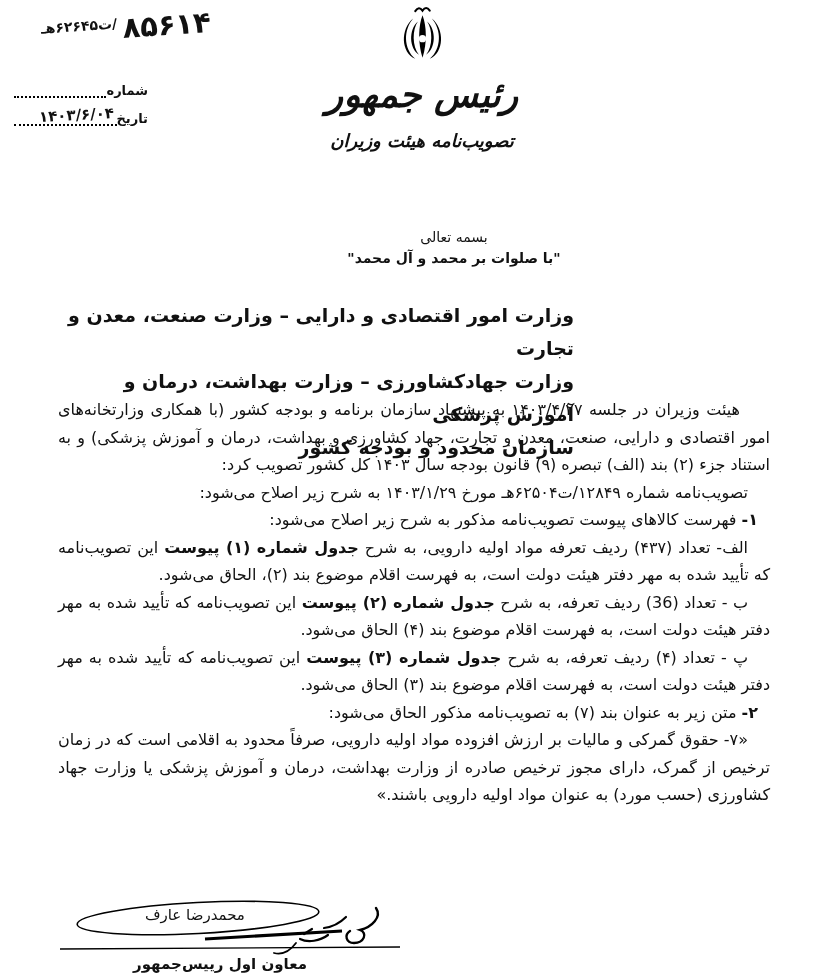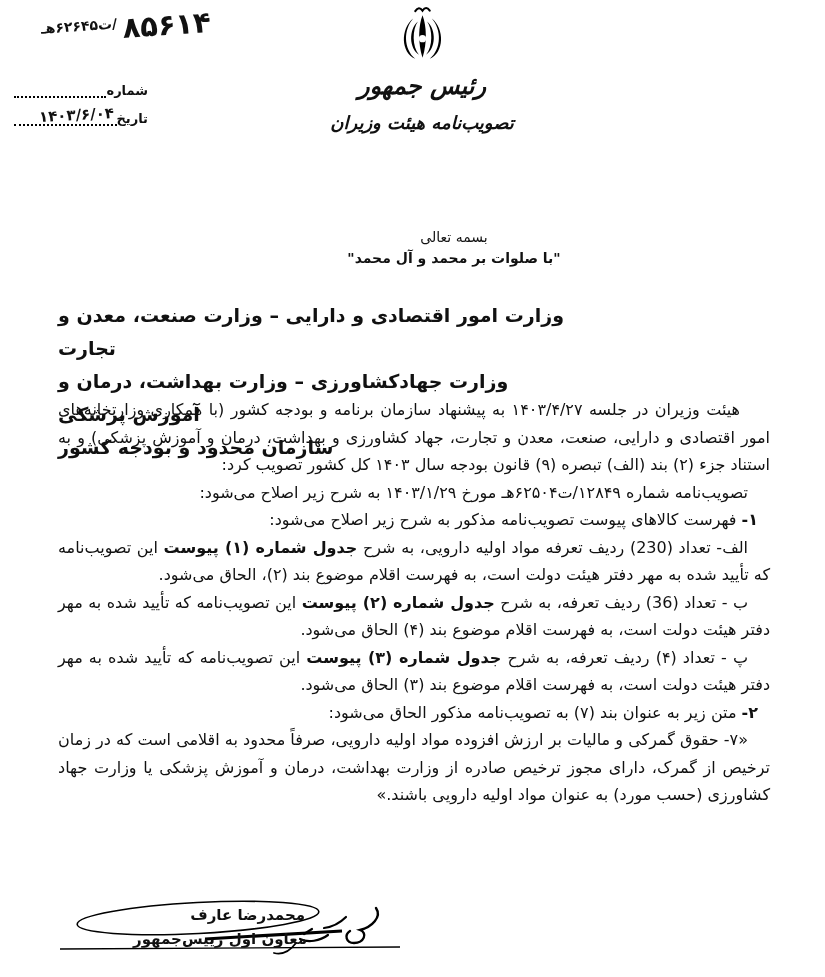--- a/index.html
+++ b/index.html
@@ -27,54 +27,54 @@
   .hw-date {
     position:absolute; right:2px; bottom:0px; white-space:nowrap;
     font-size:15px; font-weight:bold; transform:rotate(-3deg);
   }
 
   
   .letterhead { position:absolute; top:6px; left:282px; width:280px; text-align:center; }
   .emblem { height:58px; display:block; margin:0 auto 4px auto; }
   .calli { font-weight:bold; font-style:italic; }
   .republic { font-size:14px; margin-top:2px; }
-  .president { font-size:24px; margin-top:0; line-height:1.5; }
+  .president { font-size:36px; margin-top:0; line-height:1.5; }
   .doctype { font-size:18px; margin-top:8px; }
   .invocation-block { position:absolute; top:229px; left:334px; width:240px; text-align:center; }
   .invocation { font-size:14px; }
   .salawat { font-size:14px; font-weight:bold; margin-top:5px; }
 
   
   .addressees {
     position:absolute; top:299px; left:58px; width:516px;
-    text-align:left; font-weight:bold; font-size:19px; line-height:33px;
+    text-align:right; font-weight:bold; font-size:19px; line-height:33px;
   }
 
   
   .body-text {
     position:absolute; top:396px; right:55px; width:712px;
     font-size:16px; line-height:27.5px; text-align:justify;
   }
   .body-text p { margin:0; }
   .ind-lg { text-indent:30px; }
   .ind-md { text-indent:22px; }
   .ind-sm { text-indent:12px; }
   b { font-weight:bold; }
 
   
   .signature {
     position:absolute; top:893px; left:60px; width:345px; height:84px;
   }
   .sig-svg { position:absolute; top:0; left:0; }
   .sig-name {
-    position:absolute; top:13px; left:85px; width:160px; text-align:right;
-    font-size:15px; font-weight:bold; white-space:nowrap;
+    position:absolute; top:13px; left:85px; width:160px; text-align:left;
+    font-size:15px; font-weight:normal; white-space:nowrap;
   }
   .sig-title {
-    position:absolute; top:37px; left:70px; width:180px; text-align:center;
+    position:absolute; top:62px; left:70px; width:180px; text-align:center;
     font-size:15px; font-weight:bold; white-space:nowrap;
   }
 </style>
 </head>
 <body>
 
 <div class="page">
 
   <div class="stamp">
     <span class="num-main">۸۵۶۱۴</span>
@@ -116,21 +116,21 @@
   <div class="addressees">
     <div>وزارت امور اقتصادی و دارایی – وزارت صنعت، معدن و تجارت</div>
     <div>وزارت جهادکشاورزی – وزارت بهداشت، درمان و آموزش پزشکی</div>
     <div>سازمان محدود و بودجه کشور</div>
   </div>
 
   <div class="body-text">
     <p class="ind-lg"><span>هیئت وزیران در جلسه ۱۴۰۳/۴/۲۷ به پیشنهاد سازمان برنامه و بودجه کشور (با همکاری وزارتخانه‌های امور اقتصادی و دارایی، صنعت، معدن و تجارت، جهاد کشاورزی و بهداشت، درمان و آموزش پزشکی) و به استناد جزء (۲) بند (الف) تبصره (۹) قانون بودجه سال ۱۴۰۳ کل کشور تصویب کرد:</span></p>
     <p class="ind-md"><span>تصویب‌نامه شماره ۱۲۸۴۹/ت۶۲۵۰۴هـ مورخ ۱۴۰۳/۱/۲۹ به شرح زیر اصلاح می‌شود:</span></p>
     <p class="ind-sm"><b>۱-</b><span> فهرست کالاهای پیوست تصویب‌نامه مذکور به شرح زیر اصلاح می‌شود:</span></p>
-    <p class="ind-md"><span>الف- تعداد (230) ردیف تعرفه مواد اولیه دارویی، به شرح </span><b>جدول شماره (۱) پیوست</b><span> این تصویب‌نامه که تأیید شده به مهر دفتر هیئت دولت است، به فهرست اقلام موضوع بند (۲)، الحاق می‌شود.</span></p>
+    <p class="ind-md"><span>الف- تعداد (۴۳۷) ردیف تعرفه مواد اولیه دارویی، به شرح </span><b>جدول شماره (۱) پیوست</b><span> این تصویب‌نامه که تأیید شده به مهر دفتر هیئت دولت است، به فهرست اقلام موضوع بند (۲)، الحاق می‌شود.</span></p>
     <p class="ind-md"><span>ب - تعداد (36) ردیف تعرفه، به شرح </span><b>جدول شماره (۲) پیوست</b><span> این تصویب‌نامه که تأیید شده به مهر دفتر هیئت دولت است، به فهرست اقلام موضوع بند (۴) الحاق می‌شود.</span></p>
     <p class="ind-md"><span>پ - تعداد (۴) ردیف تعرفه، به شرح </span><b>جدول شماره (۳) پیوست</b><span> این تصویب‌نامه که تأیید شده به مهر دفتر هیئت دولت است، به فهرست اقلام موضوع بند (۳) الحاق می‌شود.</span></p>
     <p class="ind-sm"><b>۲-</b><span> متن زیر به عنوان بند (۷) به تصویب‌نامه مذکور الحاق می‌شود:</span></p>
     <p class="ind-md"><span>«۷- حقوق گمرکی و مالیات بر ارزش افزوده مواد اولیه دارویی، صرفاً محدود به اقلامی است که در زمان ترخیص از گمرک، دارای مجوز ترخیص صادره از وزارت بهداشت، درمان و آموزش پزشکی یا وزارت جهاد کشاورزی (حسب مورد) به عنوان مواد اولیه دارویی باشند.»</span></p>
   </div>
 
   <div class="signature">
     <svg class="sig-svg" width="345" height="84" viewBox="0 0 345 84" aria-hidden="true">
       <ellipse cx="138" cy="25" rx="121" ry="15.5" transform="rotate(-3 138 25)" fill="none" stroke="#000" stroke-width="1.6"></ellipse>
       <path d="M145 46 L282 38" stroke="#000" stroke-width="3.2" fill="none"></path>

